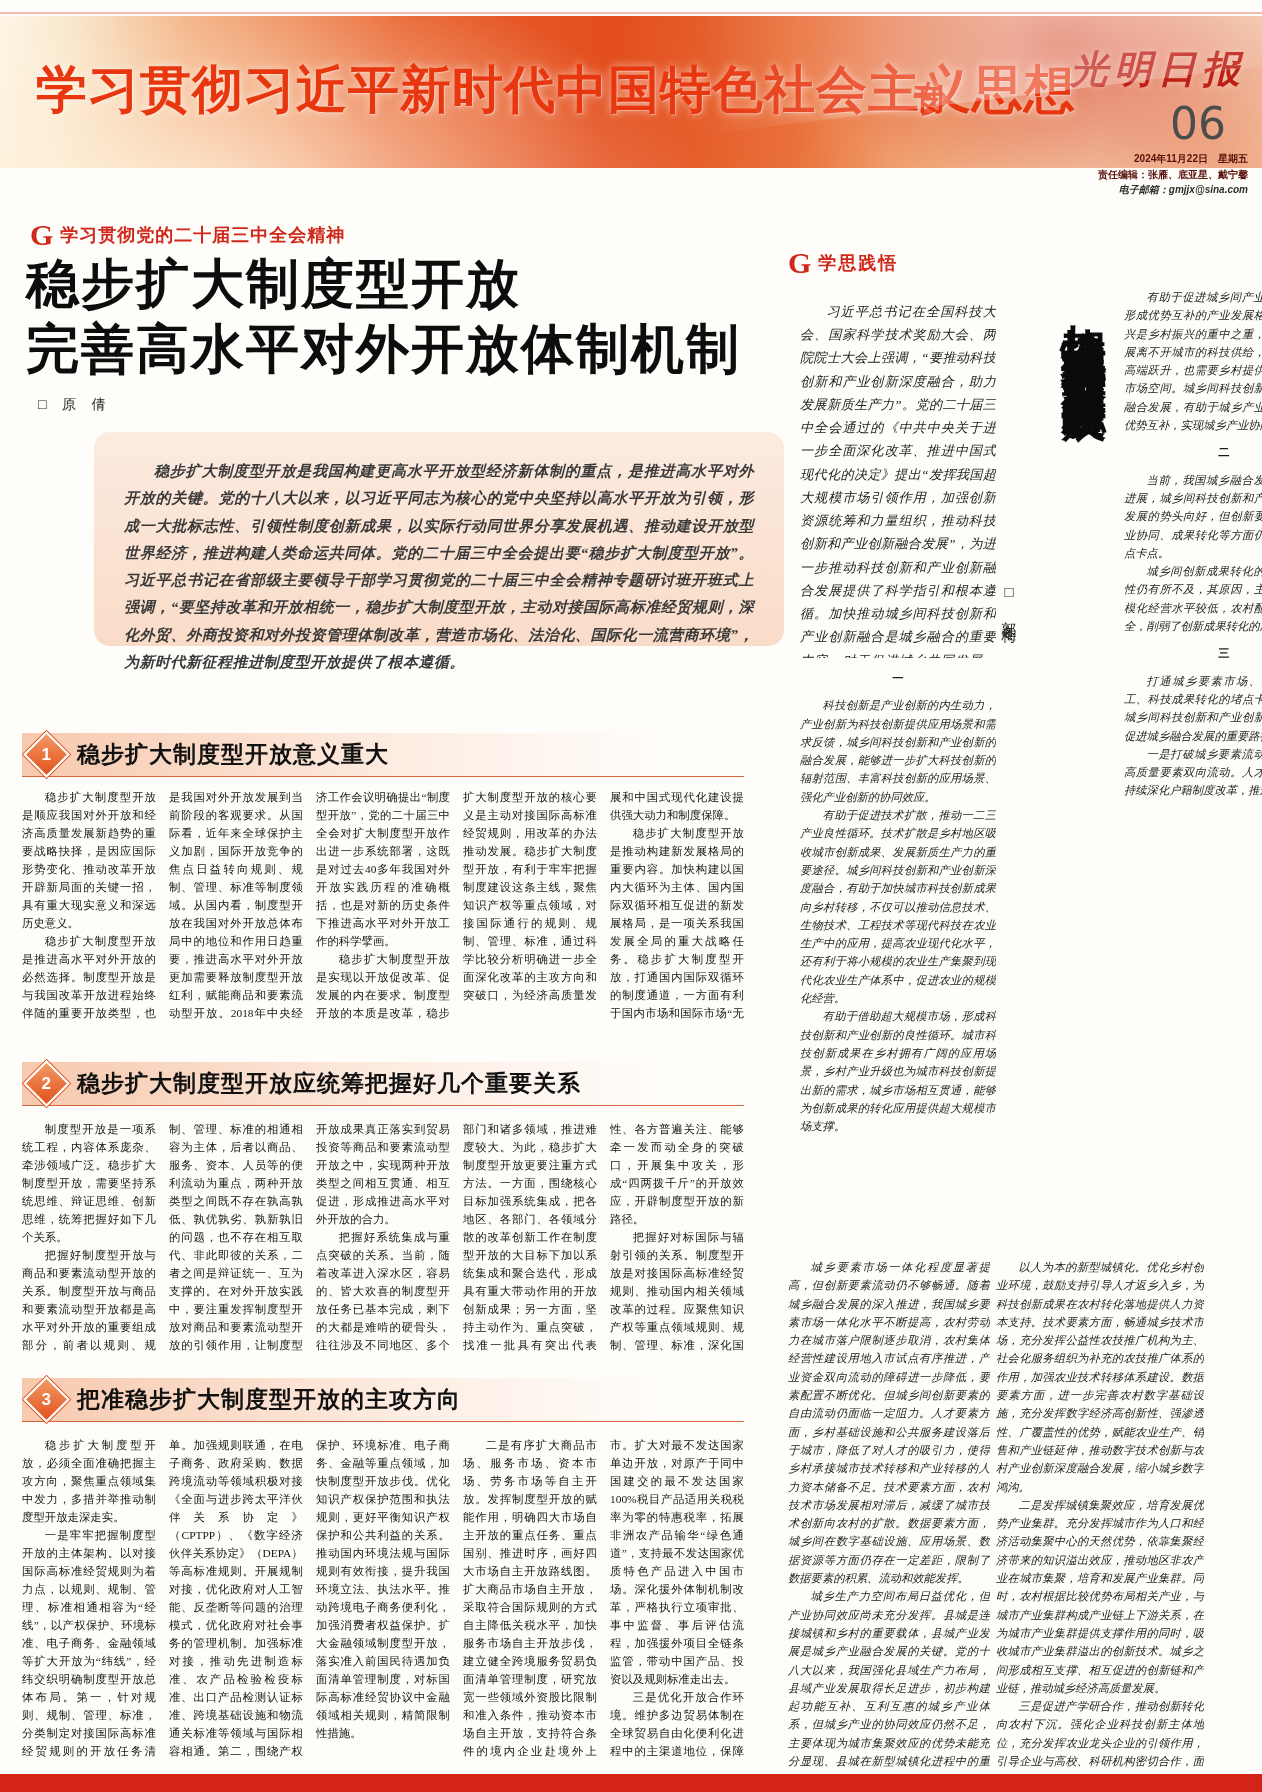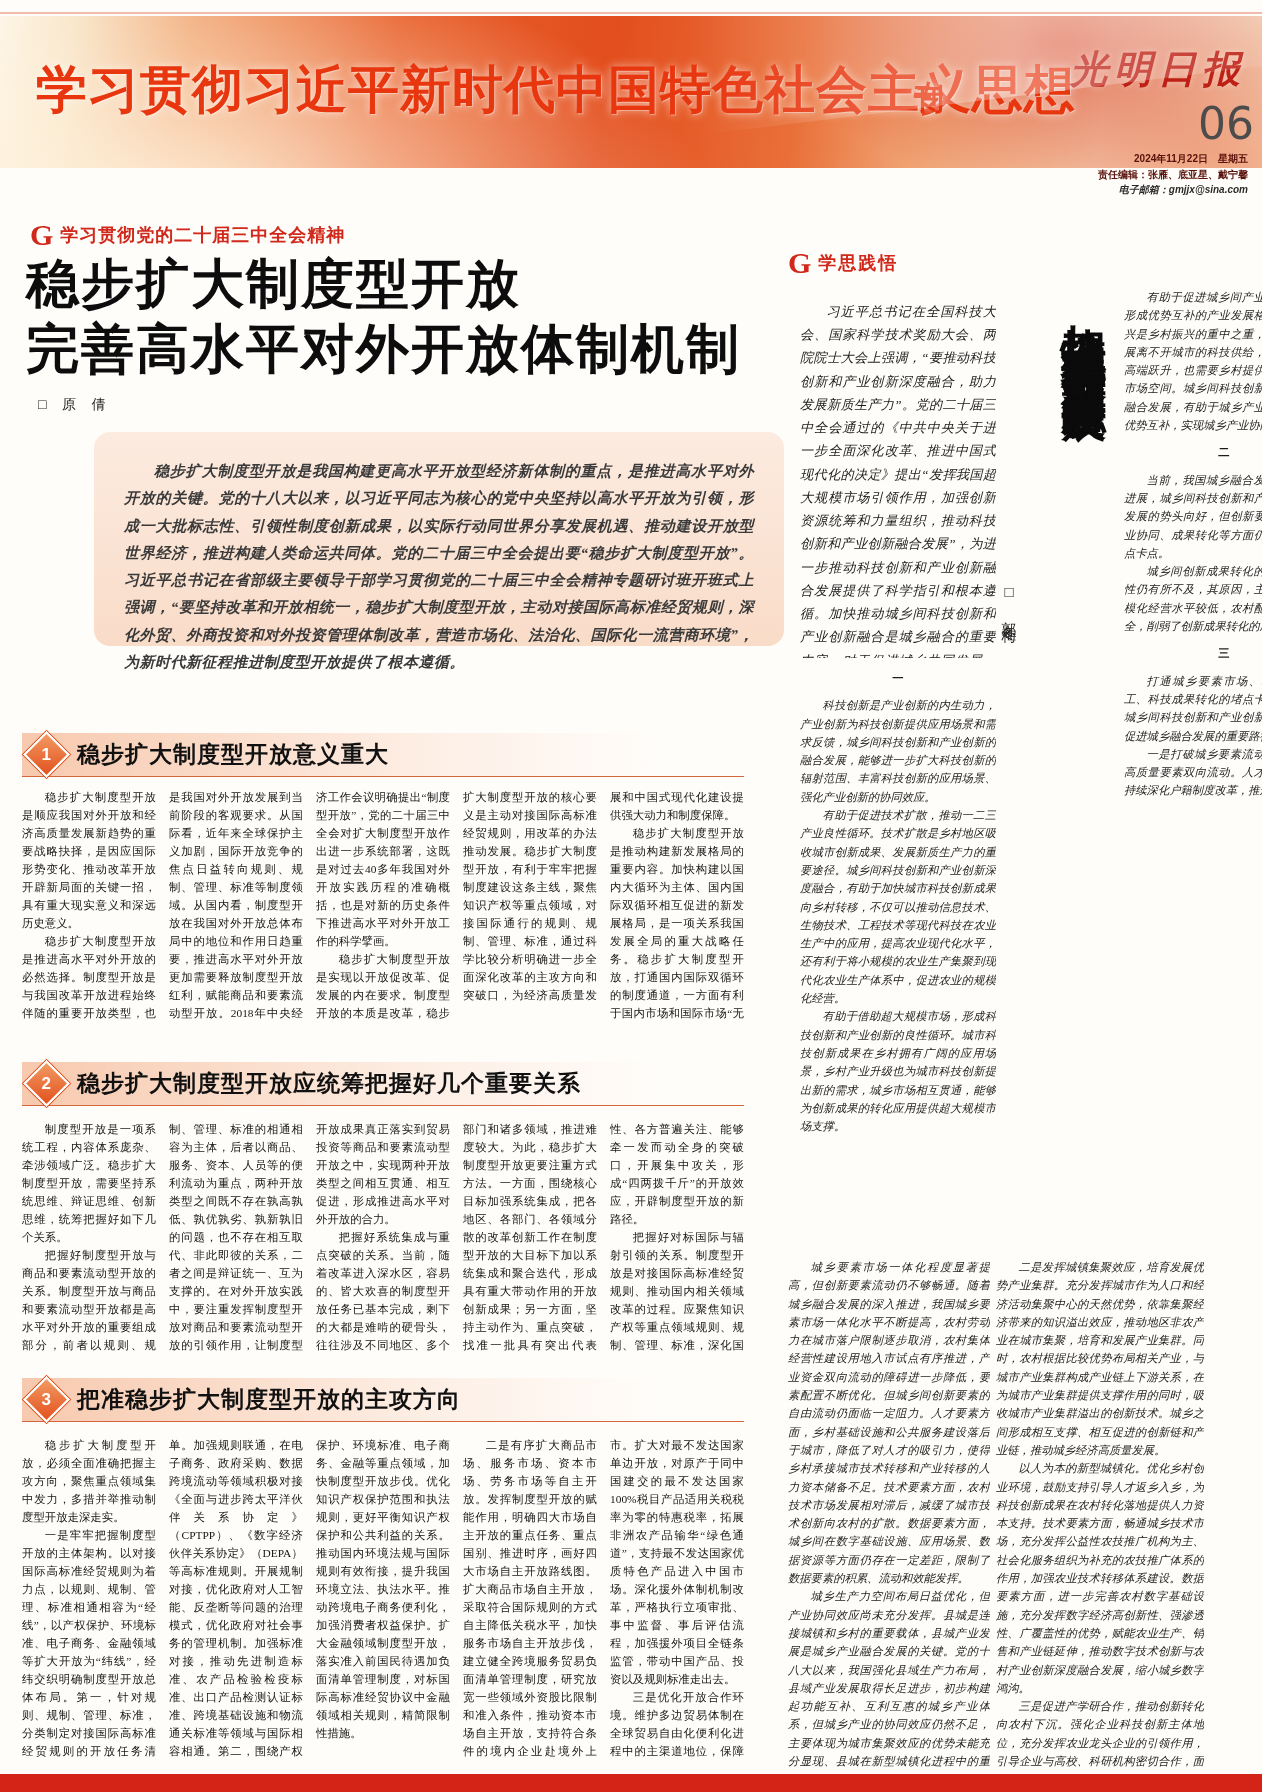--- a/index.html
+++ b/index.html
@@ -20,21 +20,21 @@
     transform:rotate(-7deg);}
   .banner-title{position:absolute;left:36px;top:40px;font-family:"Liberation Sans",sans-serif;
     font-weight:900;font-size:51px;letter-spacing:1px;color:#e8360f;white-space:nowrap;
     text-shadow:0 0 10px rgba(255,255,255,.65),1px 1px 0 rgba(255,255,255,.35);}
   .banner-subtitle{position:absolute;left:908px;top:40px;height:86px;writing-mode:vertical-rl;
     font-family:"Liberation Sans",sans-serif;font-weight:900;font-size:30px;color:#e8360f;
     text-shadow:0 0 8px rgba(255,255,255,.6);letter-spacing:4px;}
   .paper-logo{position:absolute;right:16px;top:28px;font-family:"Liberation Serif",serif;
     font-weight:700;font-style:italic;font-size:38px;color:#bf2015;letter-spacing:6px;
     text-shadow:0 0 6px rgba(255,255,255,.4);}
-  .page-number{position:absolute;right:8px;top:82px;font-family:"DejaVu Sans",sans-serif;
+  .page-number{position:absolute;right:36px;top:82px;font-family:"DejaVu Sans",sans-serif;
     font-size:44px;color:#4c4c4c;}
   .issue-info{position:absolute;right:14px;top:151px;width:330px;text-align:right;
     font-family:"Liberation Sans",sans-serif;font-size:10px;font-weight:700;
     color:#58120b;line-height:1.55;}
   .issue-info .email{color:#2b2b2b;font-style:italic;}
 
   
   .kicker{display:flex;align-items:center;gap:7px;}
   .gmark{display:inline-block;font-family:"Liberation Serif",serif;font-weight:900;
     font-size:30px;line-height:26px;color:#d0281a;}
@@ -182,18 +182,18 @@
     <p>城乡间创新成果转化的成效和积极性仍有所不及，其原因，主要是农业规模化经营水平较低，农村配套产业不健全，削弱了创新成果转化的成效。</p>
     <div class="sec-divider">三</div>
     <p>打通城乡要素市场、城乡产业分工、科技成果转化的堵点卡点，是推动城乡间科技创新和产业创新深度融合、促进城乡融合发展的重要路径。</p>
     <p>一是打破城乡要素流动壁垒，促进高质量要素双向流动。人才要素方面，持续深化户籍制度改革，推进</p>
   </div>
 <div class="abs r-col" id="r-col3">
     <p>城乡要素市场一体化程度显著提高，但创新要素流动仍不够畅通。随着城乡融合发展的深入推进，我国城乡要素市场一体化水平不断提高，农村劳动力在城市落户限制逐步取消，农村集体经营性建设用地入市试点有序推进，产业资金双向流动的障碍进一步降低，要素配置不断优化。但城乡间创新要素的自由流动仍面临一定阻力。人才要素方面，乡村基础设施和公共服务建设落后于城市，降低了对人才的吸引力，使得乡村承接城市技术转移和产业转移的人力资本储备不足。技术要素方面，农村技术市场发展相对滞后，减缓了城市技术创新向农村的扩散。数据要素方面，城乡间在数字基础设施、应用场景、数据资源等方面仍存在一定差距，限制了数据要素的积累、流动和效能发挥。</p>
     <p>城乡生产力空间布局日益优化，但产业协同效应尚未充分发挥。县城是连接城镇和乡村的重要载体，县城产业发展是城乡产业融合发展的关键。党的十八大以来，我国强化县域生产力布局，县域产业发展取得长足进步，初步构建起功能互补、互利互惠的城乡产业体系，但城乡产业的协同效应仍然不足，主要体现为城市集聚效应的优势未能充分显现、县城在新型城镇化进程中的重要载体作用尚未完全发挥。</p>
   </div>
 <div class="abs r-col" id="r-col4">
+    <p>以人为本的新型城镇化。优化乡村创业环境，鼓励支持引导人才返乡入乡，为科技创新成果在农村转化落地提供人力资本支持。技术要素方面，畅通城乡技术市场，充分发挥公益性农技推广机构为主、社会化服务组织为补充的农技推广体系的作用，加强农业技术转移体系建设。数据要素方面，进一步完善农村数字基础设施，充分发挥数字经济高创新性、强渗透性、广覆盖性的优势，赋能农业生产、销售和产业链延伸，推动数字技术创新与农村产业创新深度融合发展，缩小城乡数字鸿沟。</p>
     <p>二是发挥城镇集聚效应，培育发展优势产业集群。充分发挥城市作为人口和经济活动集聚中心的天然优势，依靠集聚经济带来的知识溢出效应，推动地区非农产业在城市集聚，培育和发展产业集群。同时，农村根据比较优势布局相关产业，与城市产业集群构成产业链上下游关系，在为城市产业集群提供支撑作用的同时，吸收城市产业集群溢出的创新技术。城乡之间形成相互支撑、相互促进的创新链和产业链，推动城乡经济高质量发展。</p>
-    <p>以人为本的新型城镇化。优化乡村创业环境，鼓励支持引导人才返乡入乡，为科技创新成果在农村转化落地提供人力资本支持。技术要素方面，畅通城乡技术市场，充分发挥公益性农技推广机构为主、社会化服务组织为补充的农技推广体系的作用，加强农业技术转移体系建设。数据要素方面，进一步完善农村数字基础设施，充分发挥数字经济高创新性、强渗透性、广覆盖性的优势，赋能农业生产、销售和产业链延伸，推动数字技术创新与农村产业创新深度融合发展，缩小城乡数字鸿沟。</p>
     <p>三是促进产学研合作，推动创新转化向农村下沉。强化企业科技创新主体地位，充分发挥农业龙头企业的引领作用，引导企业与高校、科研机构密切合作，面向农业农村现代化需求联合开展科研攻关，推动企业主导的产学研融通创新。推进农业规模化经营，扩大创新成果转化的应用市场。改善乡村基础设施和公共服务水平，完善产业配套建设，为提高创新成果转化效率、提升乡村承接城市技术扩散和产业转移能力创造条件。</p>
   </div>
 
 <div class="bottom-bar"></div>
 
 </body></html>

